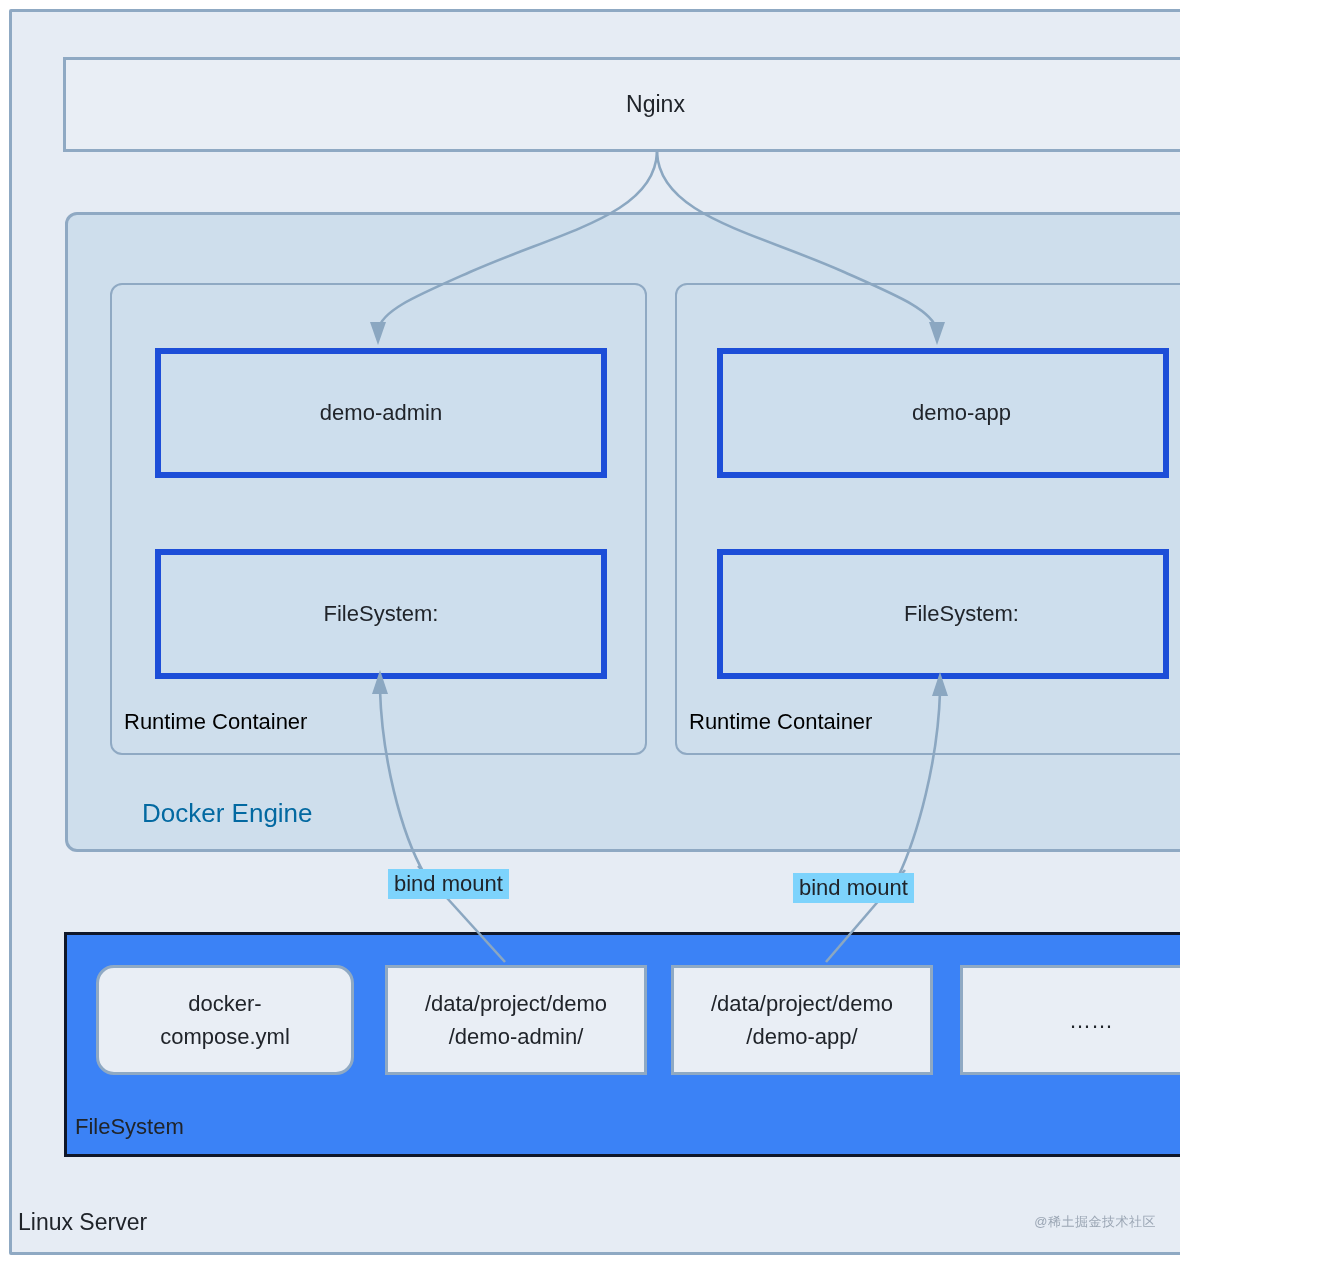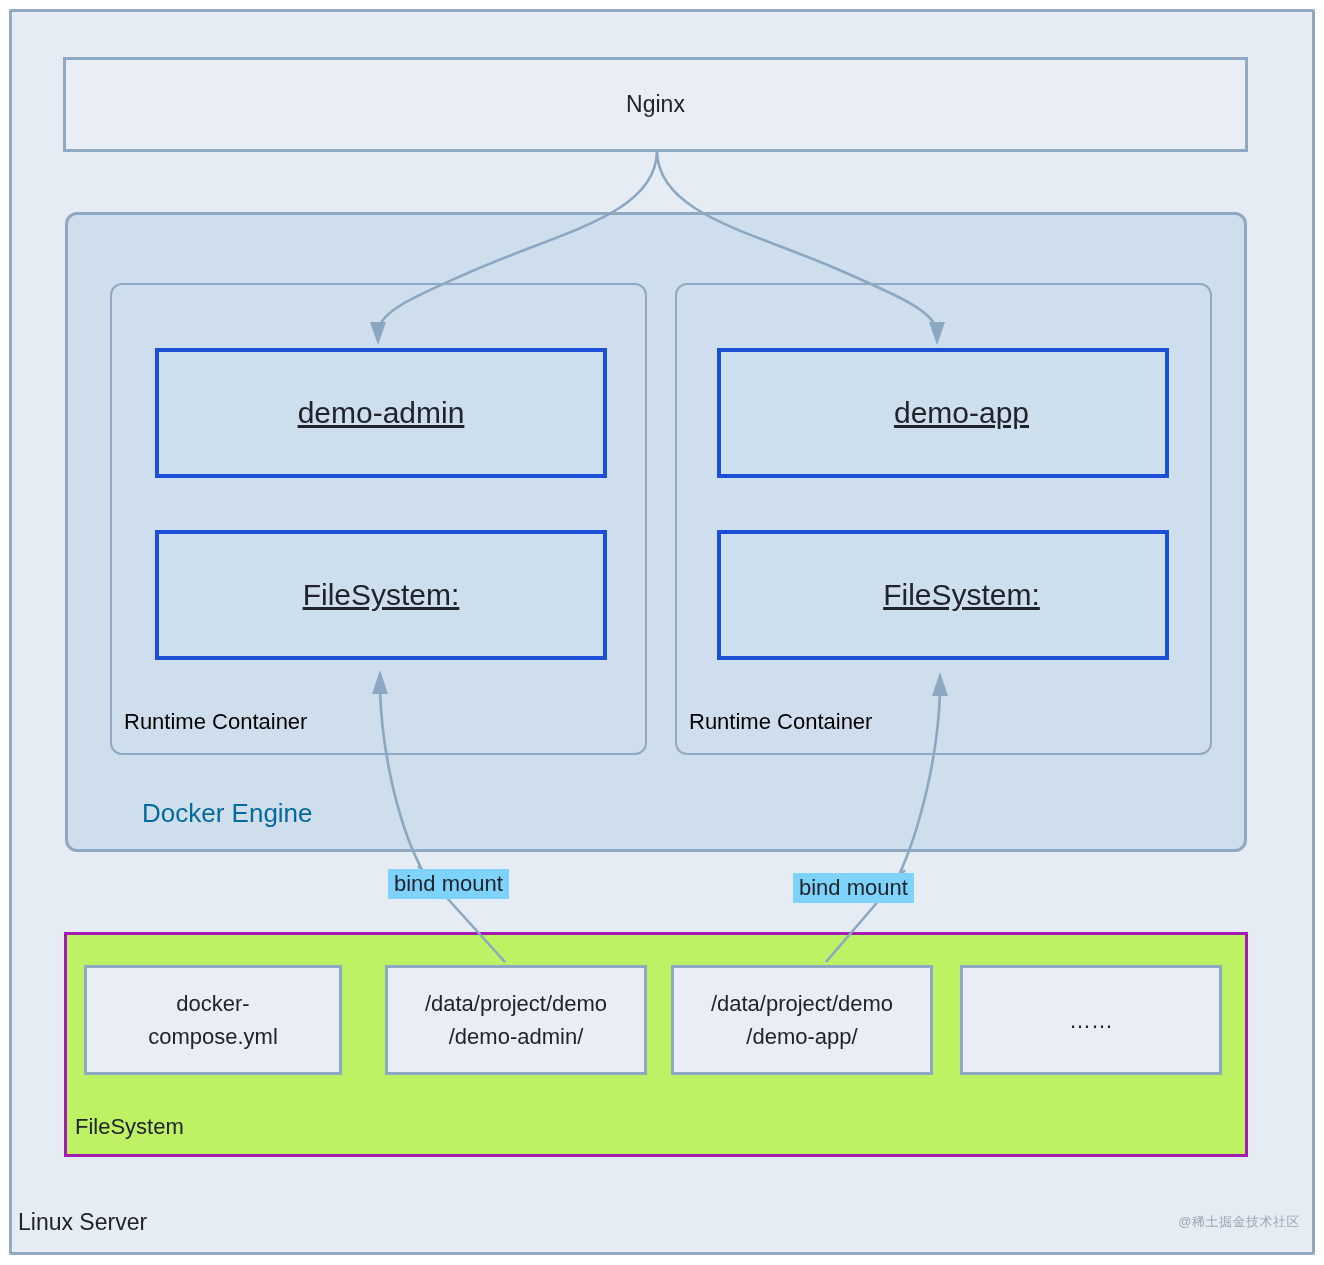--- a/index.html
+++ b/index.html
@@ -6,21 +6,21 @@
     margin: 0;
     padding: 0;
     background: #ffffff;
   }
   body {
     font-family: "Liberation Sans", "DejaVu Sans", sans-serif;
   }
 
   #canvas {
     position: relative;
-    width: 1324px;
+    width: 1180px;
     height: 1265px;
     overflow: hidden;
     background: #ffffff;
   }
 
   
   .box {
     position: absolute;
     box-sizing: border-box;
     display: flex;
@@ -88,28 +88,27 @@
     position: absolute;
     left: 12px;
     bottom: 18px;
     font-size: 22px;
     color: #000000;
   }
 
   
   .inner-box {
     background: #cddeed;
-    border: 4px solid #1d4ed8;
-    font-size: 30px;
+    border: 6px solid #1d4ed8;
+    font-size: 22px;
     line-height: 1.45;
     flex-direction: column;
-    text-decoration: underline;
   }
   .svc-box  { top: 348px; width: 452px; height: 130px; }
-  .fs-box   { top: 530px; width: 452px; height: 130px; }
+  .fs-box   { top: 549px; width: 452px; height: 130px; }
   .col-left  { left: 155px; }
   .col-right { left: 717px; padding-left: 37px; }
 
   
   .bind-label {
     position: absolute;
     font-size: 22px;
     color: #20242a;
     background: #7dd3fc;
     padding: 2px 6px;
@@ -117,42 +116,42 @@
   }
   .bind-left  { left: 388px; top: 869px; }
   .bind-right { left: 793px; top: 873px; }
 
   
   .fsframe-box {
     left: 64px;
     top: 932px;
     width: 1184px;
     height: 225px;
-    background: #bef264;
-    border: 3px solid #a21caf;
+    background: #3b82f6;
+    border: 3px solid #0f172a;
     display: block;
   }
   .fsframe-label {
     position: absolute;
     left: 8px;
     bottom: 14px;
     font-size: 22px;
     color: #20242a;
   }
 
   .file-box {
     top: 965px;
     height: 110px;
     background: #e9eef5;
     border: 3px solid #8fa9c3;
     font-size: 22px;
     line-height: 1.5;
     flex-direction: column;
   }
-  .file-0 { left: 84px;  width: 258px; }
+  .file-0 { left: 96px;  width: 258px; border-radius: 18px; }
   .file-1 { left: 385px;  width: 262px; }
   .file-2 { left: 671px;  width: 262px; }
   .file-3 { left: 960px;  width: 262px; }
 
   
   .server-label {
     position: absolute;
     left: 18px;
     top: 1209px;
     font-size: 23px;

